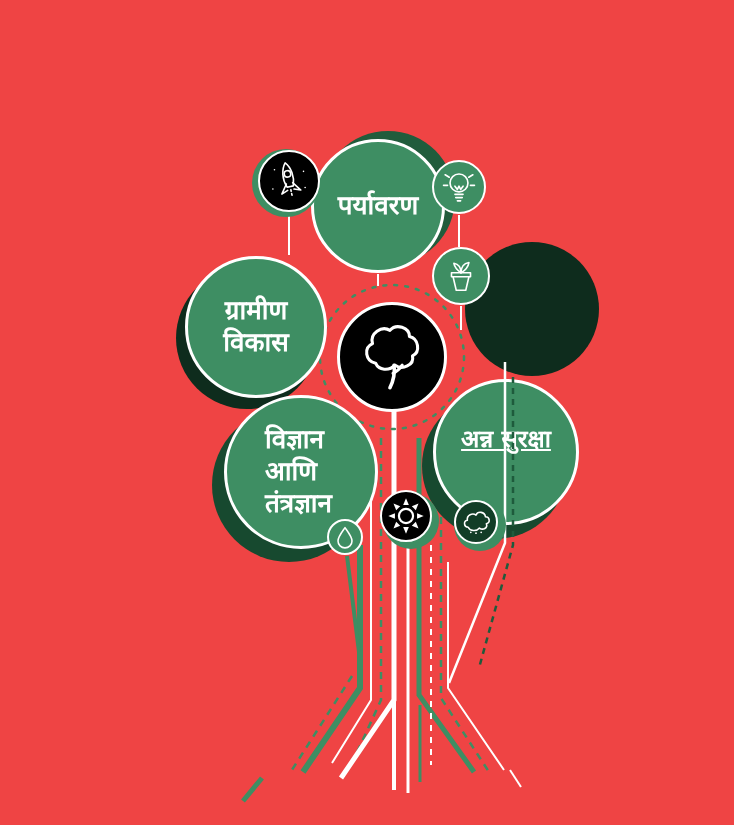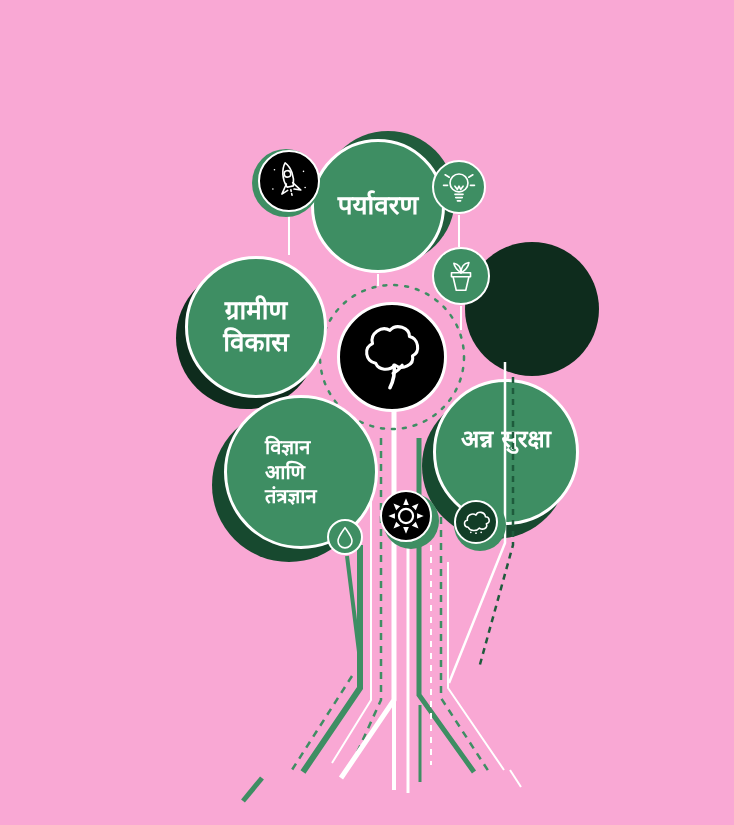--- a/index.html
+++ b/index.html
@@ -1,21 +1,21 @@
 <!DOCTYPE html>
 <html><head>
 <meta charset="utf-8">
 <style>
   * { box-sizing: border-box; margin: 0; padding: 0; }
   html, body { background: #000; }
   .stage {
     position: relative;
     width: 734px;
     height: 825px;
-    background: #f9a8d4;
+    background: #ef4444;
     overflow: hidden;
     font-family: "DejaVu Sans", "Liberation Sans", sans-serif;
   }
   .layer { position: absolute; left: 0; top: 0; width: 734px; height: 825px; pointer-events: none; }
   .circle { position: absolute; border-radius: 50%; }
   .node {
     background: #3E8E63;
     border: 3px solid #FFFFFF;
     color: #FFFFFF;
     display: flex;
@@ -82,28 +82,28 @@
   <div class="circle node" style="left:311px; top:139px; width:134px; height:134px; font-size:26px;">
     <span>पर्यावरण</span>
   </div>
 
 
   <div class="circle node" style="left:185px; top:256px; width:142px; height:142px; font-size:26px;">
     <span>ग्रामीण</span>
     <span>विकास</span>
   </div>
 
-  <div class="circle node" style="left:224px; top:395px; width:154px; height:154px; font-size:20px; align-items:flex-start; padding-left:38px; text-align:left;">
+  <div class="circle node" style="left:224px; top:395px; width:154px; height:154px; font-size:26px; align-items:flex-start; padding-left:38px; text-align:left;">
     <span>विज्ञान</span>
     <span>आणि</span>
     <span>तंत्रज्ञान</span>
   </div>
 
   <div class="circle node" style="left:433px; top:379px; width:146px; height:146px; font-size:24px;">
-    <span style="transform:translateY(-12px);">अन्न सुरक्षा</span>
+    <span style="transform:translateY(-12px);text-decoration:underline;">अन्न सुरक्षा</span>
   </div>
 
   <svg class="layer" viewBox="0 0 734 825">
     <path d="M505 362 V543 L449 683" stroke="#FFFFFF" stroke-width="2.5" fill="none"></path>
     <path d="M513 377 V545 L479 668" stroke="#1E5B3C" stroke-width="2.5" fill="none" stroke-dasharray="6 5"></path>
   </svg>
 
   <div class="circle backing" style="left:252px; top:149px; width:68px; height:68px;"></div>
   <div class="circle small" style="left:258px; top:150px; width:62px; height:62px; background:#000000;">
     <svg width="50" height="50" viewBox="0 0 62 62">

